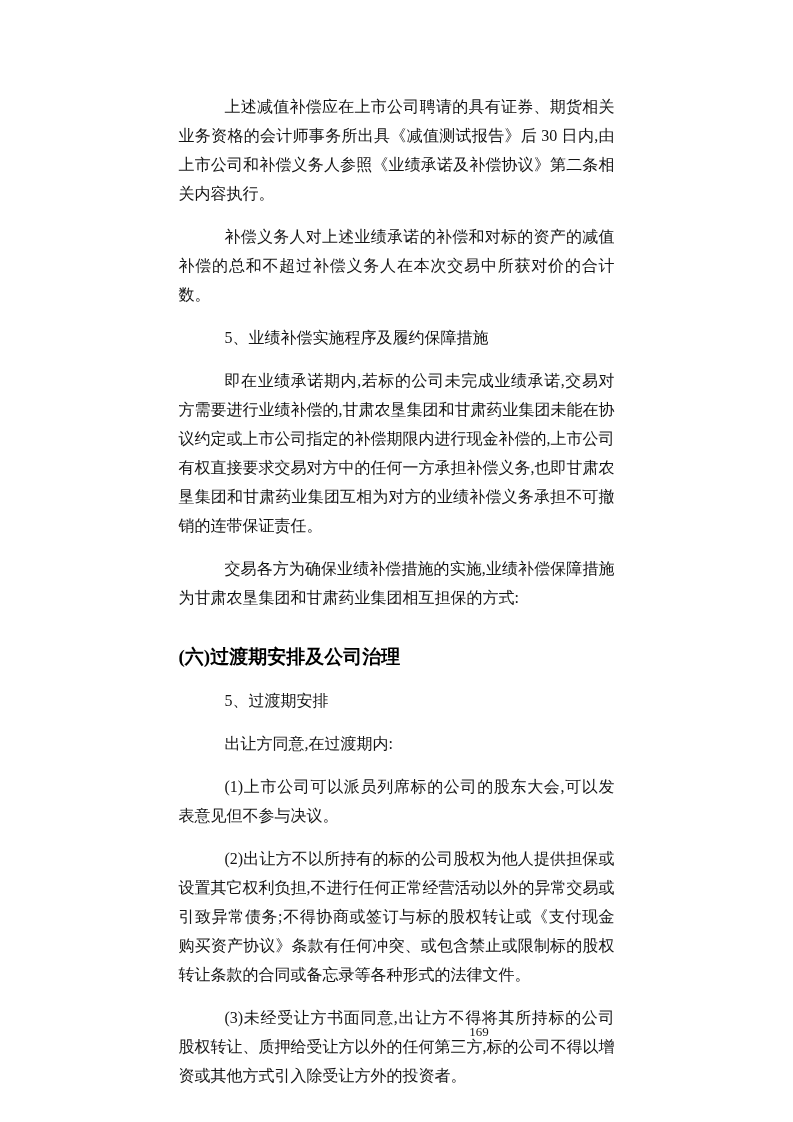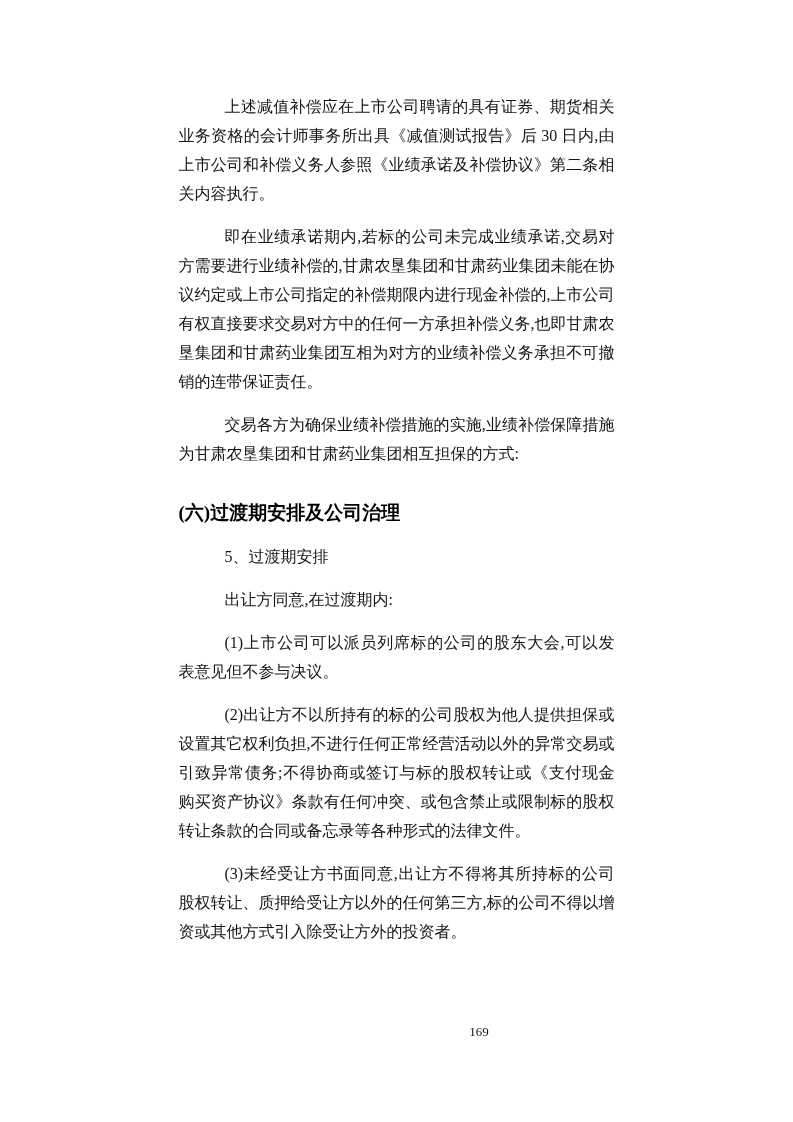--- a/index.html
+++ b/index.html
@@ -48,21 +48,23 @@
     color: #141414;
   }
 </style>
 </head>
 <body>
 
 <div class="page">
 
   <p class="paragraph">上述减值补偿应在上市公司聘请的具有证券、期货相关业务资格的会计师事务所出具《减值测试报告》后 30 日内,由上市公司和补偿义务人参照《业绩承诺及补偿协议》第二条相关内容执行。</p>
 
+  <p class="paragraph">补偿义务人对上述业绩承诺的补偿和对标的资产的减值补偿的总和不超过补偿义务人在本次交易中所获对价的合计数。</p>
 
+  <p class="numbered-heading">5、业绩补偿实施程序及履约保障措施</p>
 
   <p class="paragraph">即在业绩承诺期内,若标的公司未完成业绩承诺,交易对方需要进行业绩补偿的,甘肃农垦集团和甘肃药业集团未能在协议约定或上市公司指定的补偿期限内进行现金补偿的,上市公司有权直接要求交易对方中的任何一方承担补偿义务,也即甘肃农垦集团和甘肃药业集团互相为对方的业绩补偿义务承担不可撤销的连带保证责任。</p>
 
   <p class="paragraph">交易各方为确保业绩补偿措施的实施,业绩补偿保障措施为甘肃农垦集团和甘肃药业集团相互担保的方式:</p>
 
   <h2 class="section-heading">(六)过渡期安排及公司治理</h2>
 
   <p class="numbered-heading">5、过渡期安排</p>
 
 

